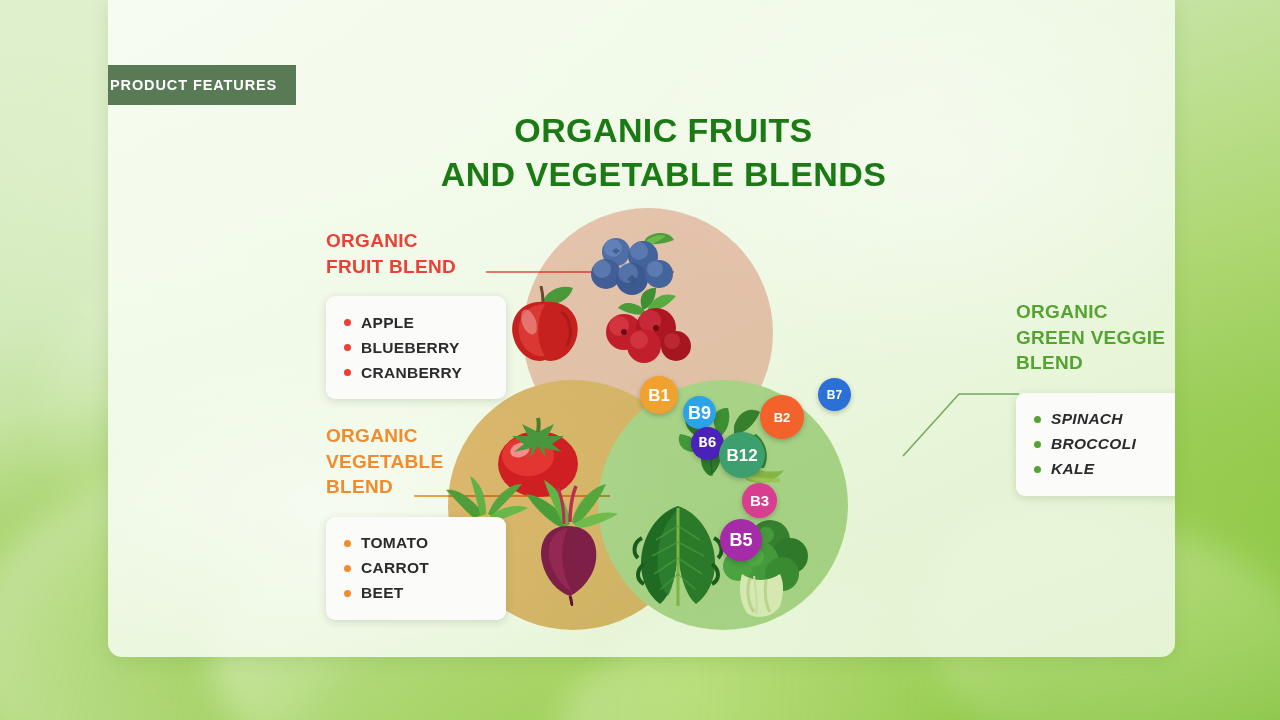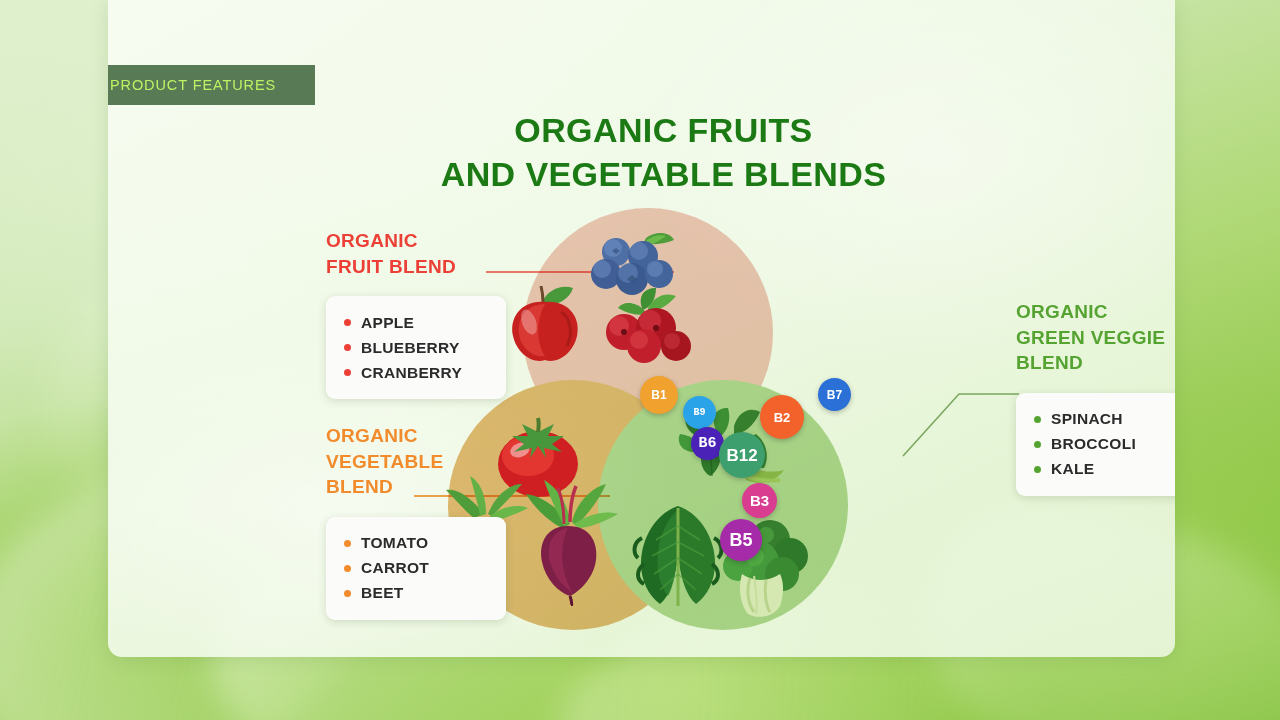--- a/index.html
+++ b/index.html
@@ -49,23 +49,23 @@
     background:
       radial-gradient(ellipse 46% 40% at 22% 78%, rgba(255,255,255,.55), rgba(255,255,255,0) 70%),
       radial-gradient(ellipse 40% 45% at 78% 24%, rgba(255,255,255,.40), rgba(255,255,255,0) 72%);
     pointer-events:none;
   }
 
   
   #tag {
     position:absolute; left:-22px; top:65px;
     background:#587a55;
-    color:#bef264;
-    font-size:14.5px; font-weight:normal; letter-spacing:.9px;
-    padding:12px 39px 12px 24px;
+    color:#ffffff;
+    font-size:14.5px; font-weight:bold; letter-spacing:.9px;
+    padding:12px 19px 12px 24px;
     white-space:nowrap;
   }
 
   
   #title {
     position:absolute; left:0; right:0; top:108px;
     text-align:center;
     color:#1c7a14;
     font-size:34px; font-weight:bold; line-height:1.30;
     letter-spacing:.4px;
@@ -112,21 +112,21 @@
     display:flex; align-items:center;
     font-size:15.5px; font-weight:bold; color:#2b2b2b;
     letter-spacing:.3px;
     padding:3.5px 0;
   }
   .dot { width:7px; height:7px; border-radius:50%; margin-right:10px; flex:0 0 auto; }
 
   #co-fruit { left:218px; top:228px; }
   #co-veg   { left:218px; top:423px; }
   #co-green { left:908px; top:299px; }
-  #co-green .card { width:182px; }
+  #co-green .card { width:182px;font-style:italic; }
 
   
   .connector { position:absolute; }
   #conn-fruit { left:378px; top:271px; width:188px; height:2px; background:#e8776a; }
   #conn-veg   { left:306px; top:495px; width:196px; height:2px; background:#e8a04a; }
   #conn-green svg { display:block; }
   #conn-green { left:793px; top:372px; }
 </style>
 </head>
 <body>
@@ -270,22 +270,22 @@
       <circle cx="28" cy="50" r="15" fill="#4aa33f"></circle>
       <circle cx="30" cy="24" r="8" fill="#5cb44b" opacity=".6"></circle>
       <circle cx="56" cy="19" r="8" fill="#55ad46" opacity=".55"></circle>
       <circle cx="45" cy="41" r="9" fill="#5ab749" opacity=".5"></circle>
       <path d="M32 58 C28 72 30 88 38 98 C50 104 64 100 70 90 C74 78 74 66 70 58 C58 66 44 66 32 58 Z" fill="#d6e8b2"></path>
       <path d="M40 62 C36 74 38 88 44 96" stroke="#b9d38c" stroke-width="3" fill="none"></path>
       <path d="M56 64 C54 76 56 90 60 96" stroke="#b9d38c" stroke-width="3" fill="none"></path>
       <path d="M44 60 C46 74 48 86 46 98" stroke="#c6dd9e" stroke-width="2" fill="none"></path>
     </svg>
 
-    <div class="badge" style="left:192px; top:168px; width:38px; height:38px; background:#f0a12e; font-size:12px;">B1</div>
-    <div class="badge" style="left:235px; top:188px; width:33px; height:33px; background:#2aa3e8; font-size:10px;font-family:Liberation Mono, monospace;">B9</div>
+    <div class="badge" style="left:192px; top:168px; width:38px; height:38px; background:#f0a12e; font-size:17px;">B1</div>
+    <div class="badge" style="left:235px; top:188px; width:33px; height:33px; background:#2aa3e8; font-size:18px;">B9</div>
     <div class="badge" style="left:243px; top:219px; width:33px; height:33px; background:#4a22b8; font-size:15px;font-family:Liberation Mono, monospace;">B6</div>
     <div class="badge" style="left:370px; top:170px; width:33px; height:33px; background:#2a70d6; font-size:12px;">B7</div>
     <div class="badge" style="left:312px; top:187px; width:44px; height:44px; background:#f2622a; font-size:13px;">B2</div>
     <div class="badge" style="left:271px; top:224px; width:46px; height:46px; background:#3d9e6e; font-size:17px;">B12</div>
     <div class="badge" style="left:294px; top:275px; width:35px; height:35px; background:#d93d8f; font-size:15px;">B3</div>
     <div class="badge" style="left:272px; top:311px; width:42px; height:42px; background:#a62ba8; font-size:18px;">B5</div>
   </div>
 
   <div class="callout" id="co-fruit">
     <div class="callout-head" style="color:#ec3f35;">ORGANIC

